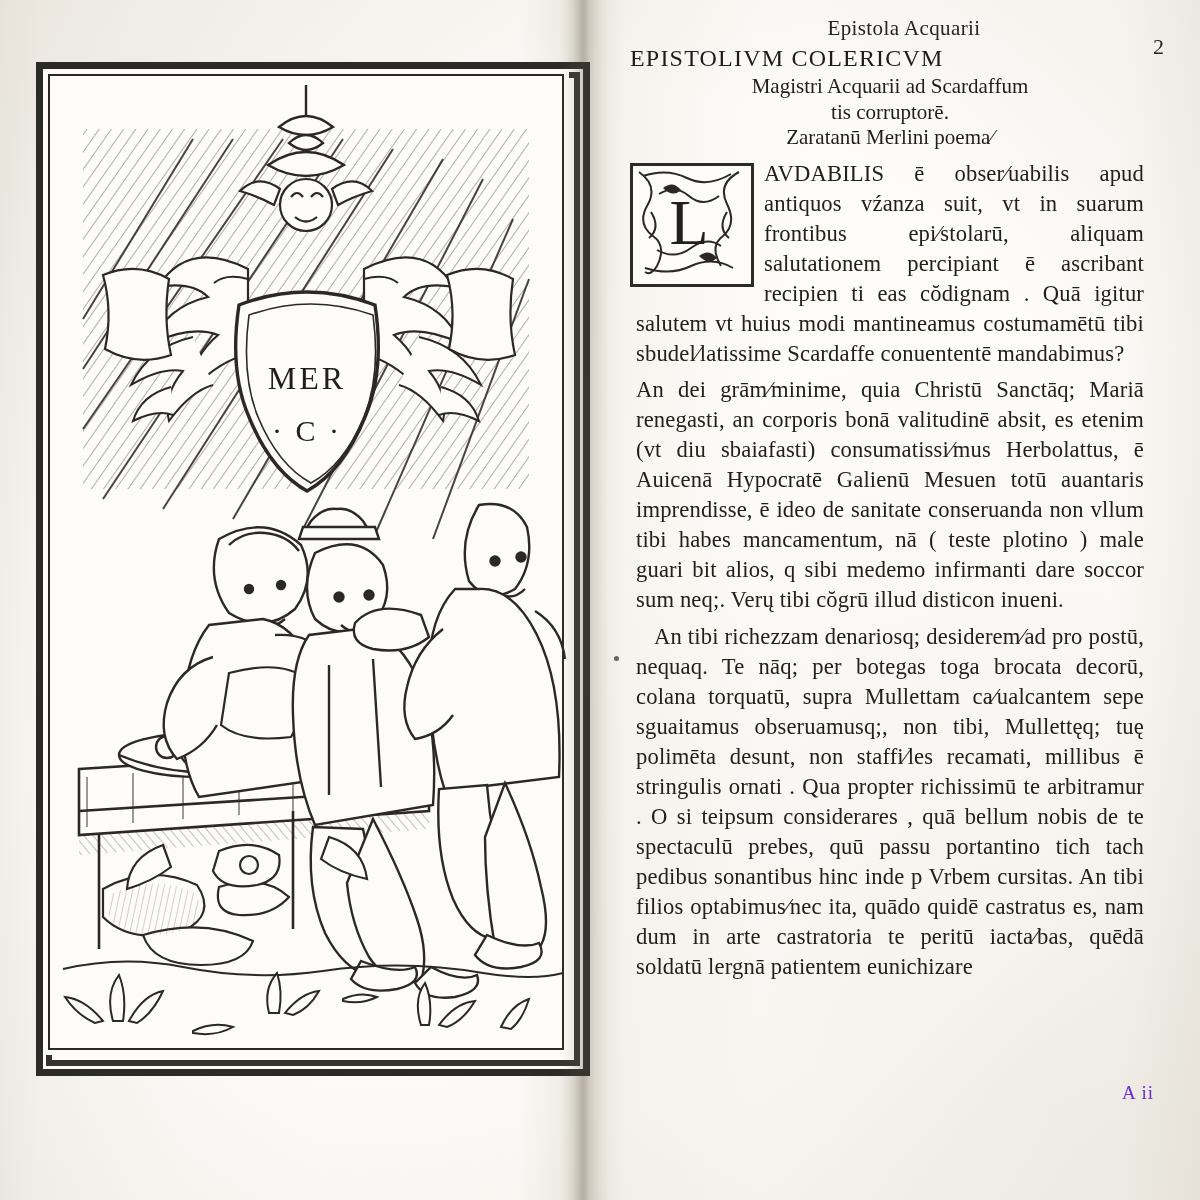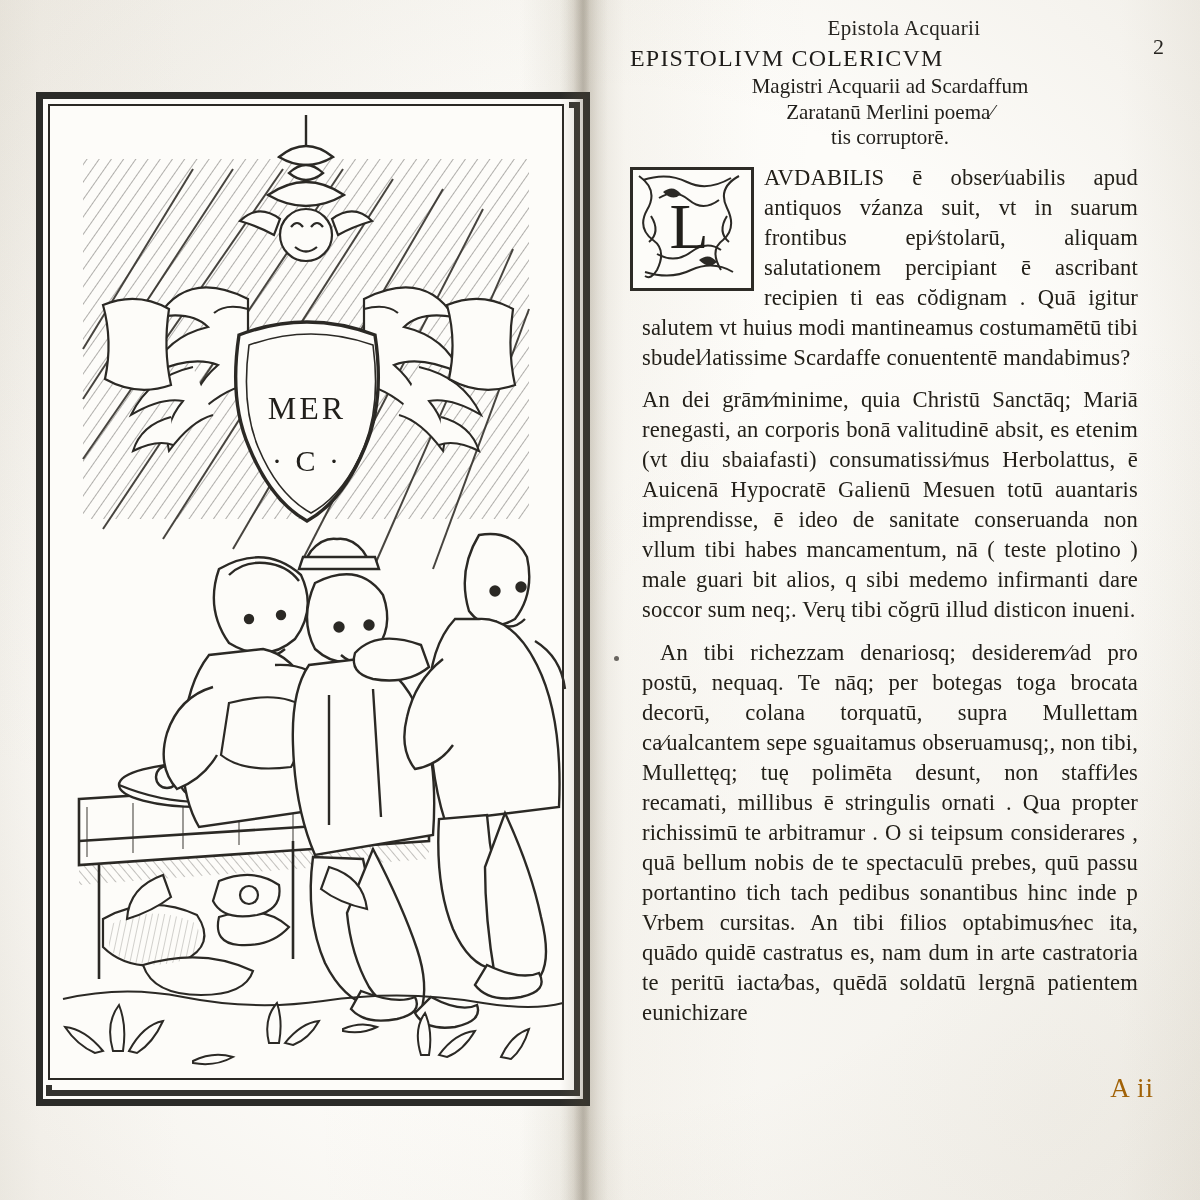--- a/index.html
+++ b/index.html
@@ -43,21 +43,21 @@
       rgba(120,108,86,0.12) 28%,
       rgba(90,80,62,0.30) 48%,
       rgba(120,108,86,0.14) 62%,
       rgba(120,108,86,0.00) 100%);
     pointer-events: none;
   }
 
   
   .left-page {
     position: absolute;
-    left: 0; top: 0; width: 560px; height: 1016px; margin-top: 30px;
+    left: 0; top: 0; width: 560px; height: 1016px;
   }
   .woodcut-frame {
     position: absolute;
     left: 36px; top: 62px;
     width: 540px; height: 1000px;
     border: 7px solid #2b2b28;
     box-shadow: inset 0 0 0 3px #fdfcf9, inset 0 0 0 9px #34332f;
     background: #fdfcf9;
     overflow: hidden;
   }
@@ -123,28 +123,28 @@
   }
   .initial {
     float: left;
     width: 118px; height: 118px;
     margin: 4px 10px 0 0;
     border: 3px solid #2d2b26;
     background: #fdfcf9;
     position: relative;
   }
   .initial svg { display: block; }
-  .para { margin: 12px; text-indent: 0; }
+  .para { margin: 6px; text-indent: 0; }
   .para + .para { margin-top: 0; }
   .indent { text-indent: 18px; }
   .signature {
     position: absolute;
     right: 46px; bottom: 96px;
-    font-size: 27px;
-    color: #a16207;
+    font-size: 19px;
+    color: #6d28d9;
     letter-spacing: 1px;
   }
   .inkspot {
     position: absolute;
     width: 5px; height: 5px;
     border-radius: 50%;
     background: #3a3630;
     opacity: .75;
   }
 </style>
@@ -352,22 +352,22 @@
   <div class="gutter"></div>
 
   <div class="right-page">
     <div class="rp-inner">
       <div class="running-head">Epistola Acquarii</div>
       <div class="folio">2</div>
 
       <div class="title-main">EPISTOLIVM COLERICVM</div>
       <div class="title-sub">
         <div>Magistri Acquarii ad Scardaffum</div>
+        <div>tis corruptorē.</div>
         <div>Zaratanū Merlini poema⁄</div>
-        <div>tis corruptorē.</div>
       </div>
 
       <div class="body-block">
         <span class="initial">
           <svg width="112" height="112" viewBox="0 0 112 112" xmlns="http://www.w3.org/2000/svg">
             <rect x="0" y="0" width="112" height="112" fill="#fdfcf9"></rect>
             <g stroke="#2b2925" stroke-width="2" fill="none">
               <path d="M6 6 q20 14 8 34 q-10 18 6 30 q14 10 4 30 q-6 10 -12 6"></path>
               <path d="M106 6 q-22 12 -12 32 q10 20 -4 32 q-14 10 -2 30"></path>
               <path d="M10 10 q24 -8 44 2 q20 10 44 -4"></path>

